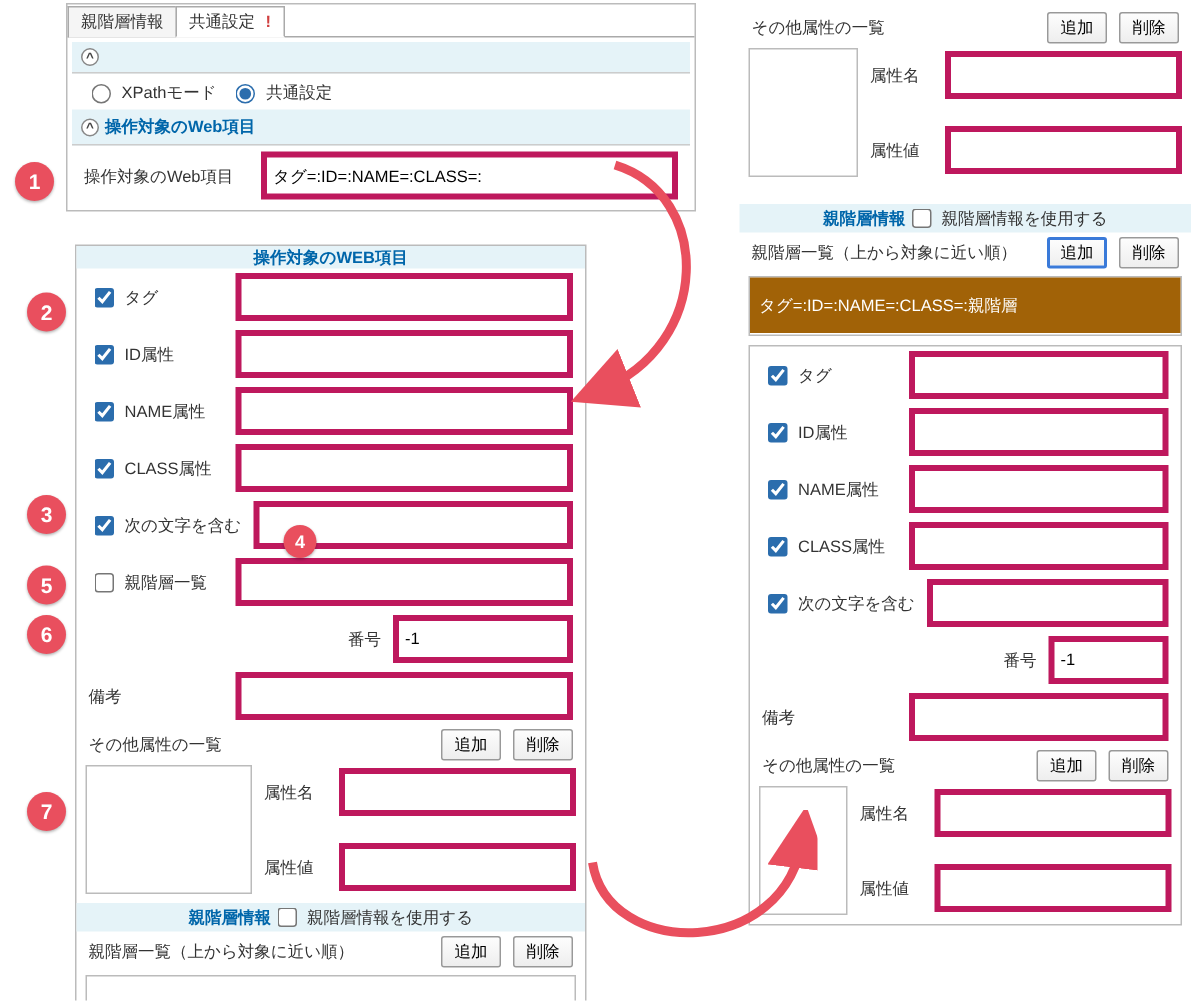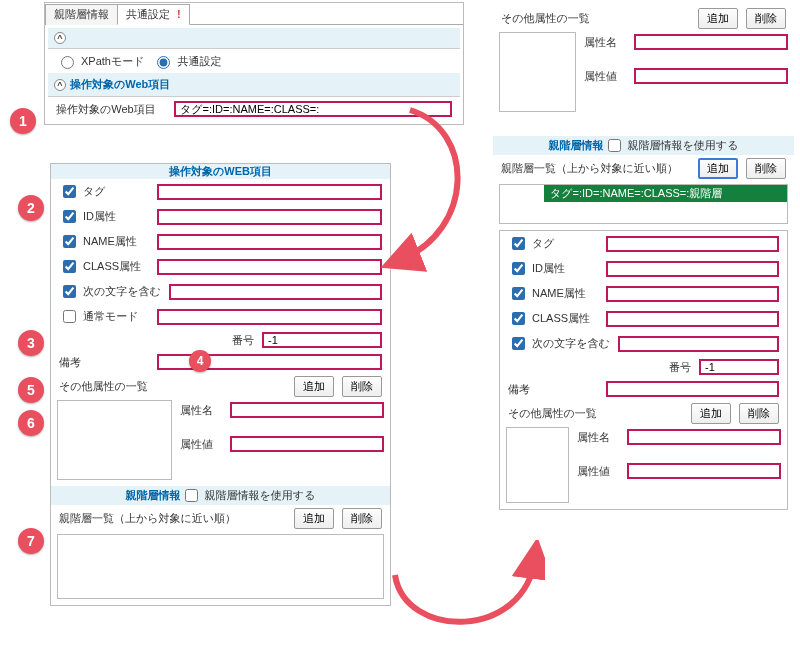--- a/index.html
+++ b/index.html
@@ -39,22 +39,22 @@
     background:#fff;
     color:#444;
     font-size: 9px;
     font-weight:bold;
   }
   .row { display:flex; align-items:center; padding:4px 8px; gap:8px; }
   .row.tight { padding:3px 8px; }
   .label { min-width: 90px; }
   .label-w110 { min-width: 110px; }
   input[type=text] {
-    border: 2px solid #be185d;
-    height: 16px;
+    border: 4px solid #be185d;
+    height: 32px;
     padding: 0 4px;
     font-size: 11px;
     flex:1;
   }
   input.small { width: 80px; flex:none; }
   .checkbox-label { display:flex; align-items:center; gap:4px; }
   input[type=checkbox] {
     width:13px; height:13px;
     accent-color: #2b6dad;
   }
@@ -114,25 +114,24 @@
 
   
   .arrow {
     position:absolute;
     pointer-events:none;
   }
   .arrow svg { display:block; }
 
   
   .highlight-row {
-    background:#15803d;
+    background:#a16207;
     color:#fff;
-    padding:1px 6px;
+    padding:11px 6px;
     font-size:11px;
-    margin-left:44px;
   }
 
   .outline-box {
     border:1px solid #bbb;
     background:#fff;
     min-height:50px;
     margin:2px 6px 6px 6px;
   }
 
   .mini-title {
@@ -221,21 +220,21 @@
   <div class="row tight">
     <label class="checkbox-label label">
       <input type="checkbox" checked="" style="">
         <span>次の文字を含む</span>
     </label>
     <input type="text" style="">
   </div>
   <div class="row tight">
     <label class="checkbox-label label">
       <input type="checkbox" style="">
-        <span>通常モード</span>
+        <span>親階層一覧</span>
     </label>
     <input type="text" style="">
   </div>
   <div class="row tight" style="justify-content:flex-end;">
     <span style="width:40px;"></span>
     <span class="label" style="min-width:auto; text-align:right; flex:1;">番号</span>
     <input type="text" class="small" style="width: 120px;" value="-1">
   </div>
   <div class="row tight">
     <span class="label">備考</span>

